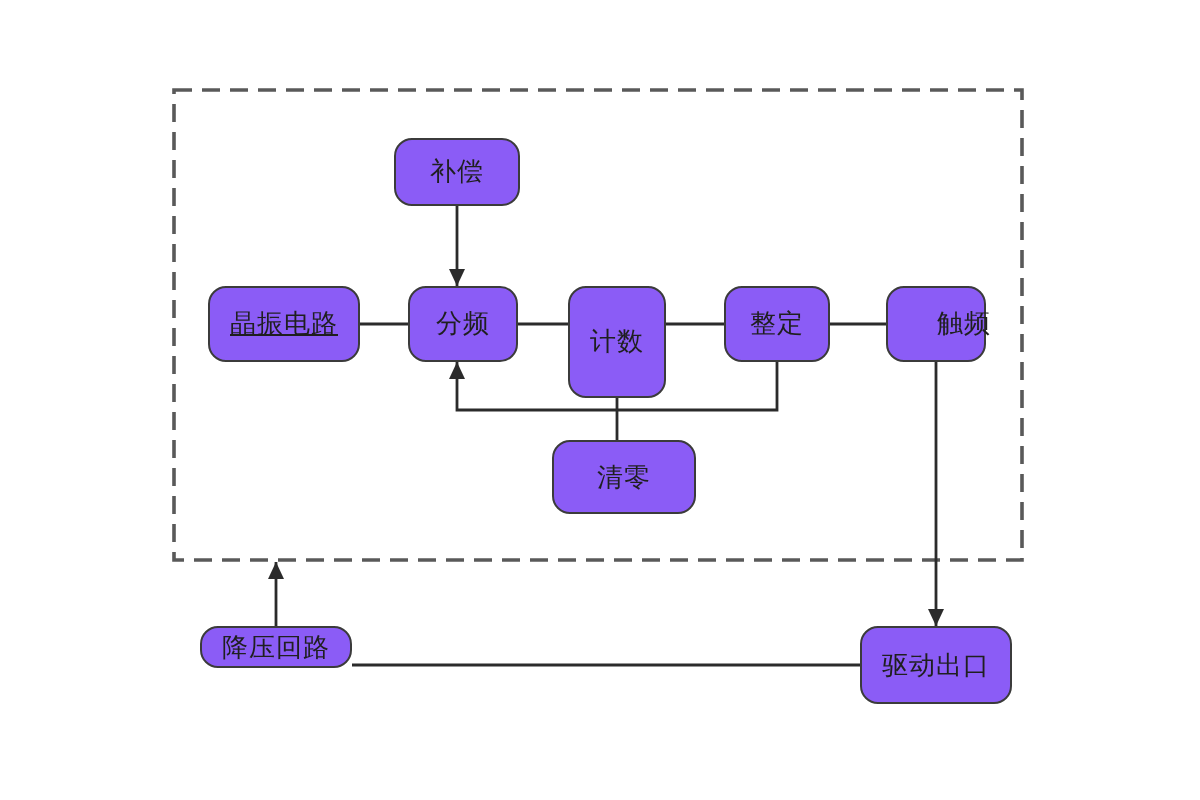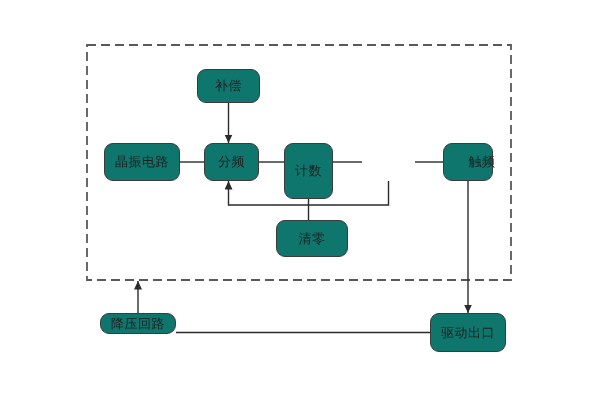--- a/index.html
+++ b/index.html
@@ -18,34 +18,34 @@
   #lines {
     position: absolute;
     left: 0;
     top: 0;
     width: 600px;
     height: 400px;
   }
   .node {
     position: absolute;
     box-sizing: border-box;
-    background: #0f766e;
+    background: #8b5cf6;
     border: 1.5px solid #3b3b3b;
     border-radius: 9px;
     display: flex;
     align-items: center;
     justify-content: center;
     font-size: 13px;
     letter-spacing: 0.5px;
     color: #1f1f1f;
     white-space: nowrap;
   }
   
   #n-buchang   { left: 197px; top:  69px; width: 63px; height: 34px; }
-  #n-jingzhen  { left: 104px; top: 143px; width: 76px; height: 38px; }
+  #n-jingzhen  { left: 104px; top: 143px; width: 76px; height: 38px; text-decoration: underline; }
   #n-fenpin    { left: 204px; top: 143px; width: 55px; height: 38px; }
   #n-jishu     { left: 284px; top: 143px; width: 49px; height: 56px; }
   #n-zhengding { left: 362px; top: 143px; width: 53px; height: 38px; }
   #n-chupin    { left: 443px; top: 143px; width: 50px; height: 38px; padding-left: 28px; }
   #n-qingling  { left: 276px; top: 220px; width: 72px; height: 37px; }
   #n-jiangya   { left: 100px; top: 313px; width: 76px; height: 21px; }
   #n-qudong    { left: 430px; top: 313px; width: 76px; height: 39px; text-align: right; }
 </style>
 </head>
 <body>
@@ -70,18 +70,19 @@
     <path d="M308.5,220 L308.5,181" stroke="#2b2b2b" stroke-width="1.4" fill="none" marker-end="url(#arr)"></path>
     <path d="M468,181 L468,313" stroke="#2b2b2b" stroke-width="1.4" fill="none" marker-end="url(#arr)"></path>
     <path d="M138,313 L138,281" stroke="#2b2b2b" stroke-width="1.4" fill="none" marker-end="url(#arr)"></path>
     <path d="M176,332.5 L430,332.5" stroke="#2b2b2b" stroke-width="1.4" fill="none"></path>
   </svg>
 
   <div class="node" id="n-buchang">补偿</div>
   <div class="node" id="n-jingzhen">晶振电路</div>
   <div class="node" id="n-fenpin">分频</div>
   <div class="node" id="n-jishu">计数</div>
+  <div class="node" id="n-zhengding">整定</div>
   <div class="node" id="n-chupin">触频</div>
   <div class="node" id="n-qingling">清零</div>
   <div class="node" id="n-jiangya">降压回路</div>
   <div class="node" id="n-qudong">驱动出口</div>
 
 </div>
 
 </body></html>

